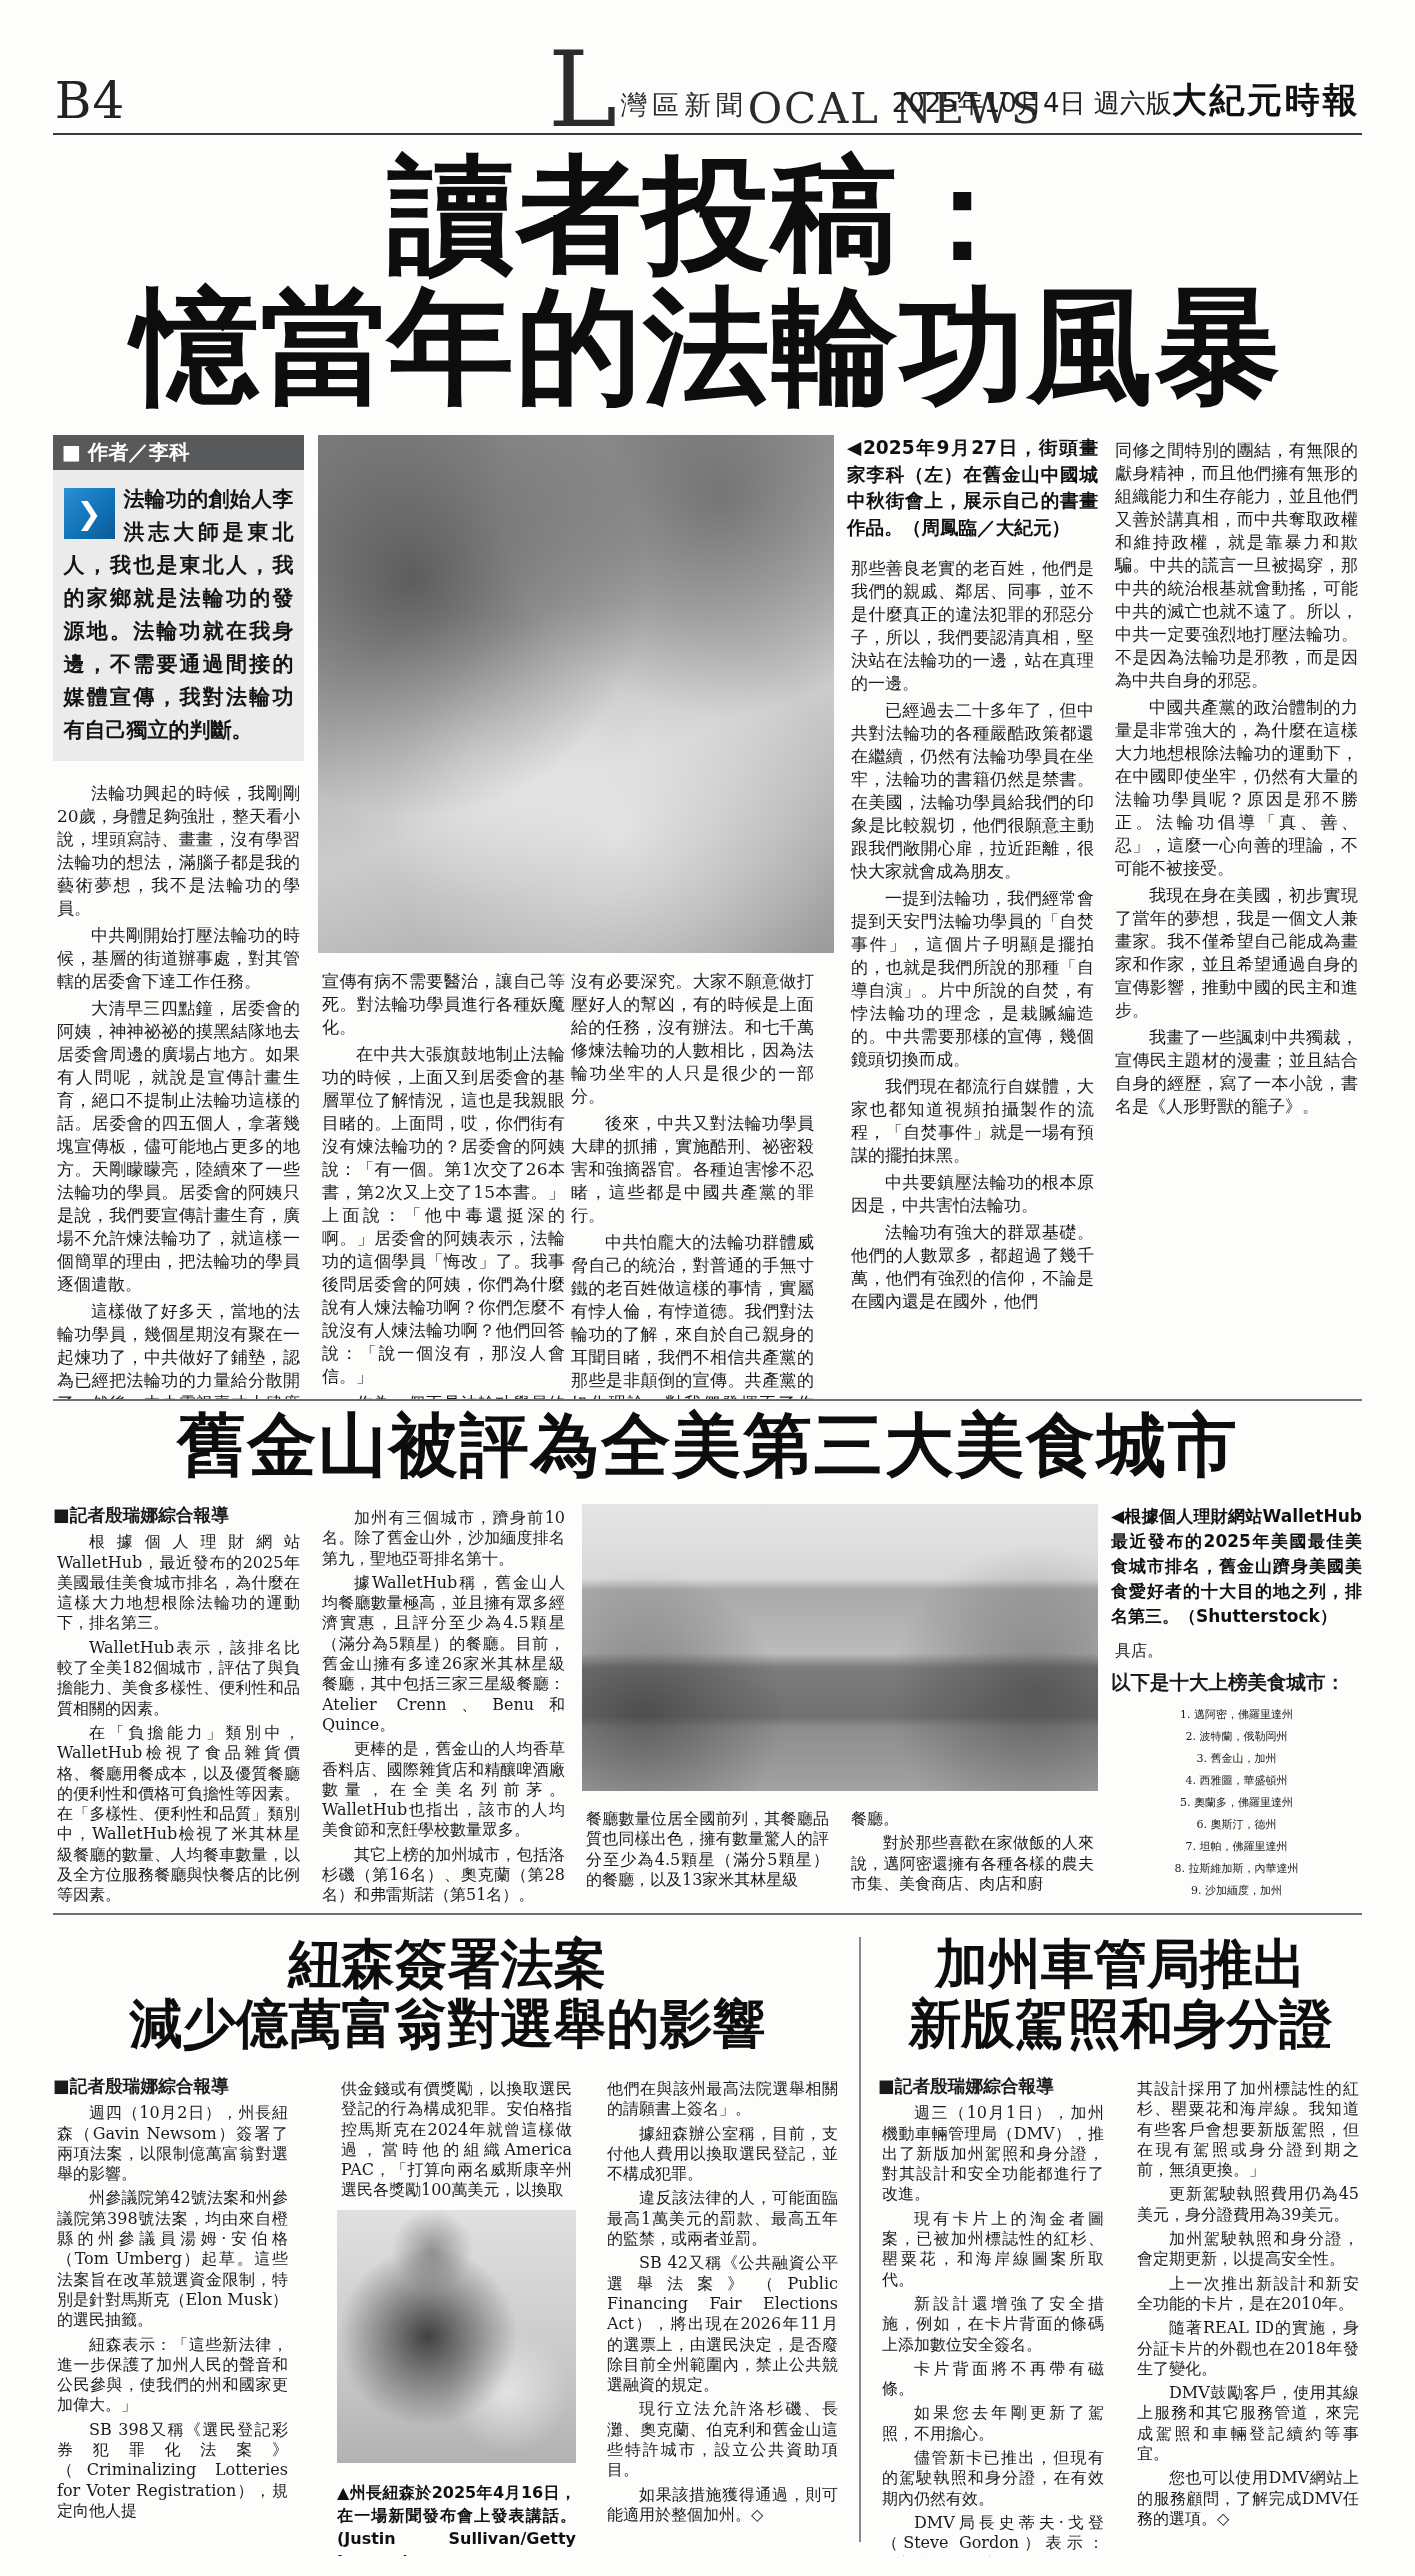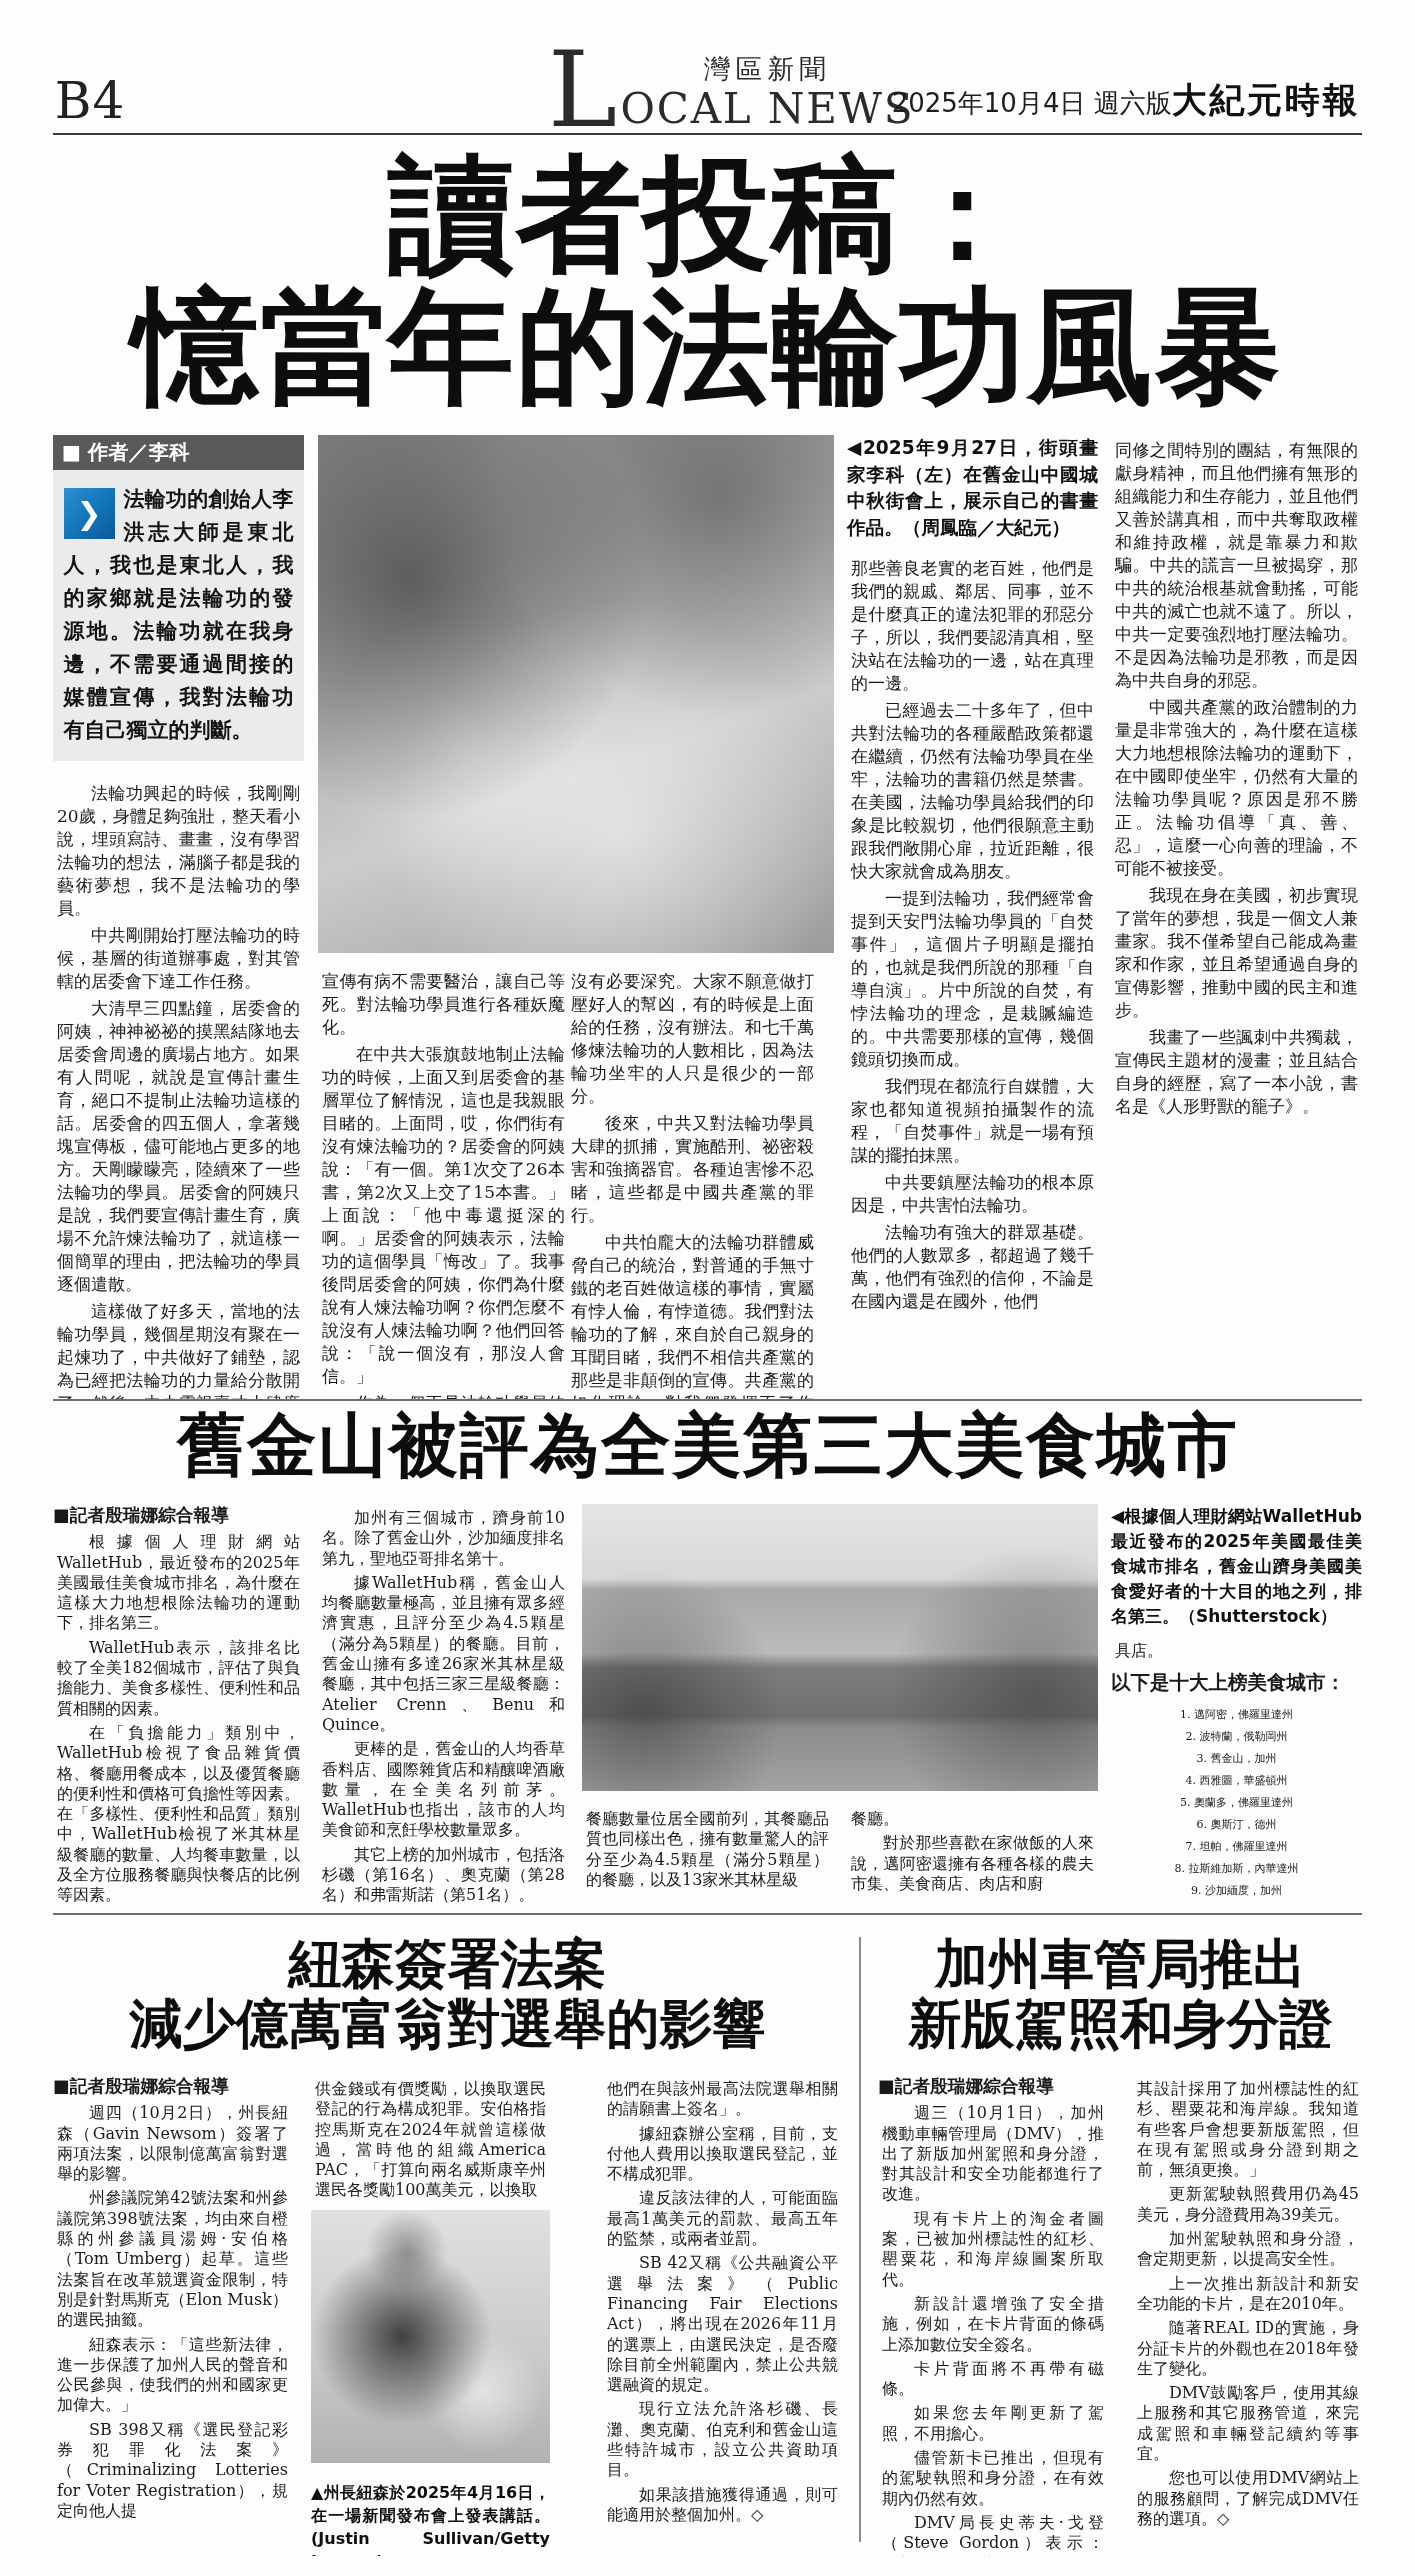--- a/index.html
+++ b/index.html
@@ -4,21 +4,21 @@
 <style>
   html,body{margin:0;padding:0;}
   body{width:1415px;height:2576px;background:#f7f7f5;font-family:"DejaVu Serif", serif;color:#171717;}
   .page{position:relative;width:1415px;height:2576px;background:#fdfdfc;overflow:hidden;}
 
   
   .hdr{position:absolute;left:53px;top:34px;width:1309px;height:99px;border-bottom:2.7px solid #3a3a3a;}
   .pagenum{position:absolute;left:1.8px;bottom:3.5px;font-size:50px;font-family:"DejaVu Serif",serif;letter-spacing:0.9px;color:#222;}
   .seclogo{position:absolute;left:495px;bottom:1.8px;display:flex;align-items:flex-end;}
   .bigL{font-size:104px;line-height:.78;font-family:"DejaVu Serif",serif;color:#2b2b2b;}
-  .logostack{display:flex;flex-direction:column;margin-left:3.5px;align-items:center;}
+  .logostack{display:flex;flex-direction:row;margin-left:3.5px;}
   .logostack .cn{font-family:"DejaVu Sans",sans-serif;font-size:26.5px;letter-spacing:5.3px;color:#2b2b2b;}
   .logostack .en{font-family:"DejaVu Serif",serif;font-size:42px;line-height:1.05;letter-spacing:1.8px;color:#2b2b2b;}
   .dateline{position:absolute;right:1.8px;bottom:8.8px;display:flex;align-items:baseline;}
   .datetext{font-family:"DejaVu Sans",sans-serif;font-size:26px;color:#1d1d1d;}
   .papername{font-family:Liberation Serif, serif;font-weight:bold;font-size:35px;margin-left:0;letter-spacing:2.7px;color:#111;text-align:center;}
 
   
   .a1head{position:absolute;left:0;top:149px;width:1415px;text-align:center;font-family:"DejaVu Sans",sans-serif;font-weight:bold;color:#0d0d0d;}
   .a1head .l1,.a1head .l2{font-size:126px;line-height:132px;letter-spacing:1.8px;}
 
@@ -74,21 +74,21 @@
   .cap2{font-size:17px;line-height:25px;margin-bottom:12.4px;}
   .listhead{font-family:"DejaVu Sans",sans-serif;font-weight:bold;font-size:19.5px;line-height:26.5px;margin:8.8px 0 7px 0;}
   .city-item{margin:0;font-size:11px;line-height:22px;text-indent:0;text-align:center;}
 
   
   .a3head{position:absolute;left:53px;top:1934px;width:789px;text-align:center;font-family:"DejaVu Sans",sans-serif;font-weight:bold;font-size:53px;line-height:60px;color:#0d0d0d;}
   .a4head{position:absolute;left:878px;top:1934px;width:485px;text-align:center;font-family:"DejaVu Sans",sans-serif;font-weight:bold;font-size:53px;line-height:60px;color:#0d0d0d;}
   .a3cols{position:absolute;left:53px;top:2075px;width:789px;height:481px;overflow:hidden;}
   .a3c{width:239px;top:0;font-size:16px;line-height:20.3px;}
   .a3c1{left:0;}
-  .a3c2{left:258px;}
+  .a3c2{left:284px;}
   .a3c3{left:550px;}
   .a3photo{position:relative;width:239px;height:253px;margin:8.8px 0 7px 0;
     background:
       radial-gradient(circle at 38% 50%, rgba(25,25,25,.78), transparent 46%),
       radial-gradient(circle at 40% 16%, rgba(140,140,140,.9), transparent 16%),
       radial-gradient(circle at 72% 72%, rgba(235,235,235,.8), transparent 24%),
       linear-gradient(#e0e0e0,#cacaca 58%,#b2b2b2);}
   .cap3{font-size:16px;line-height:23px;margin-top:18px;}
   .a4cols{position:absolute;left:878px;top:2075px;width:485px;height:481px;overflow:hidden;}
   .a4c{width:230px;top:0;font-size:16px;line-height:20.3px;}

